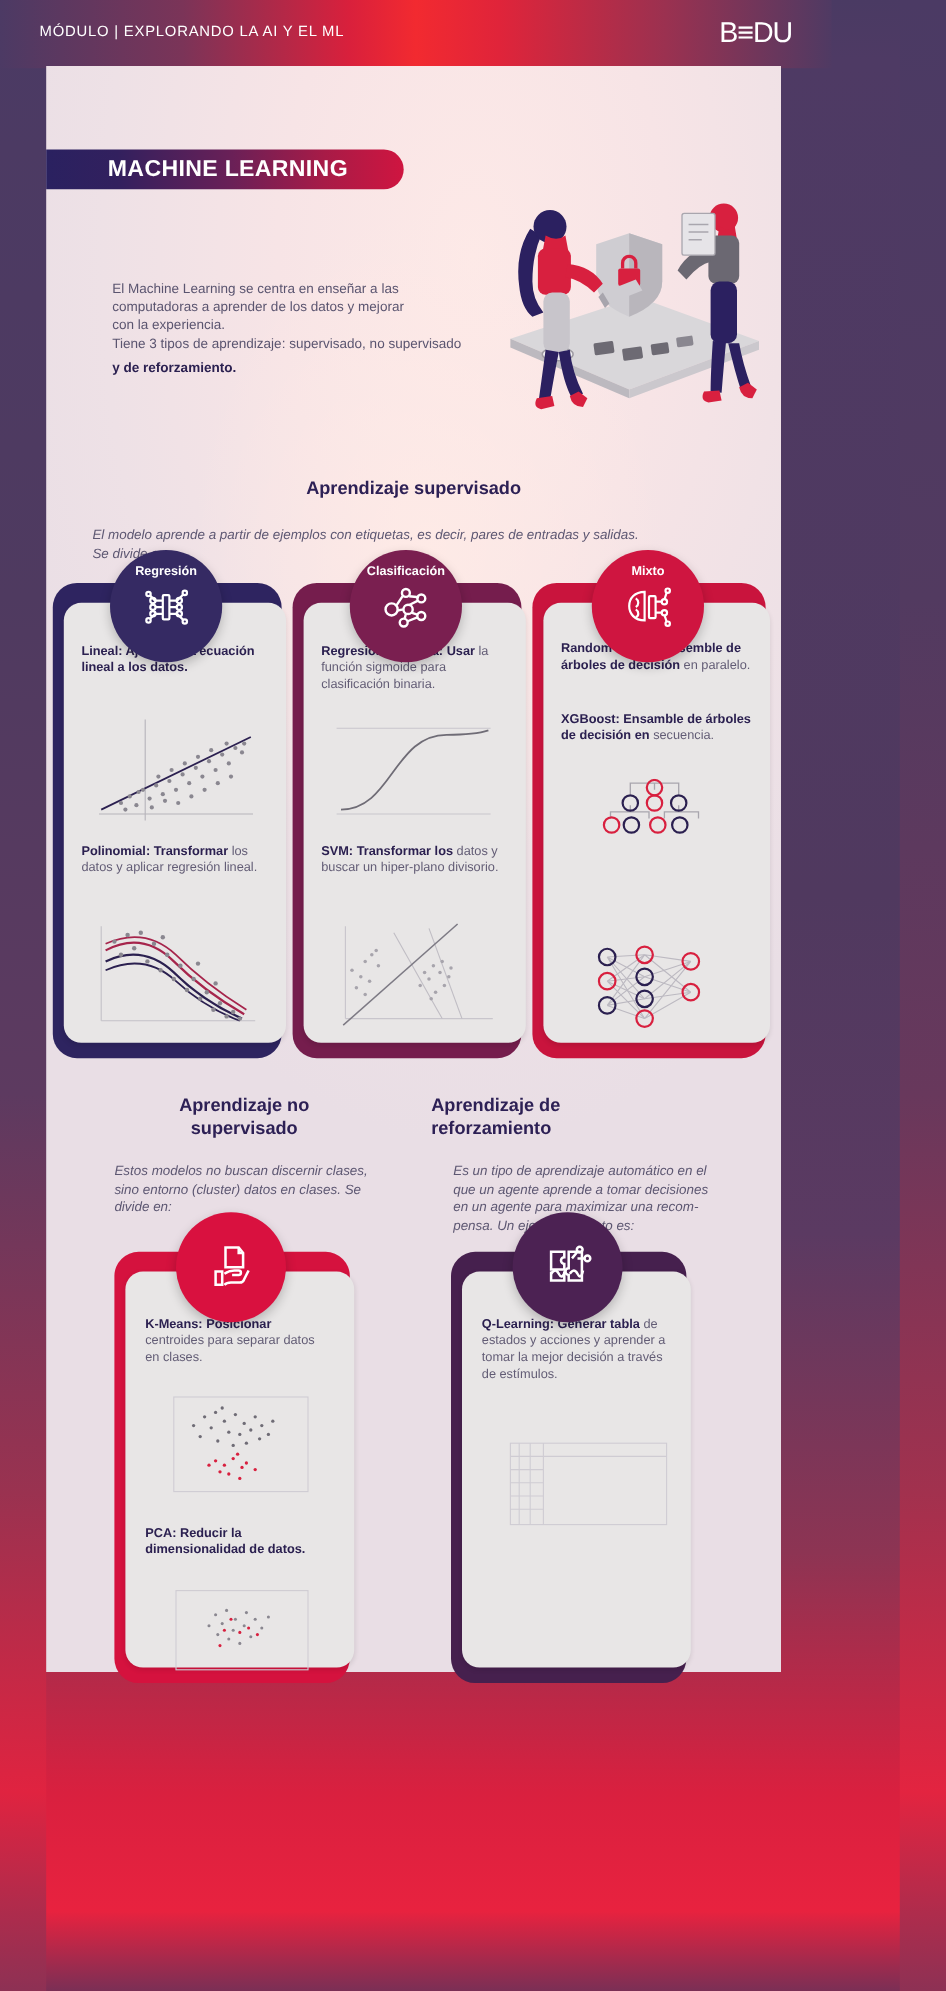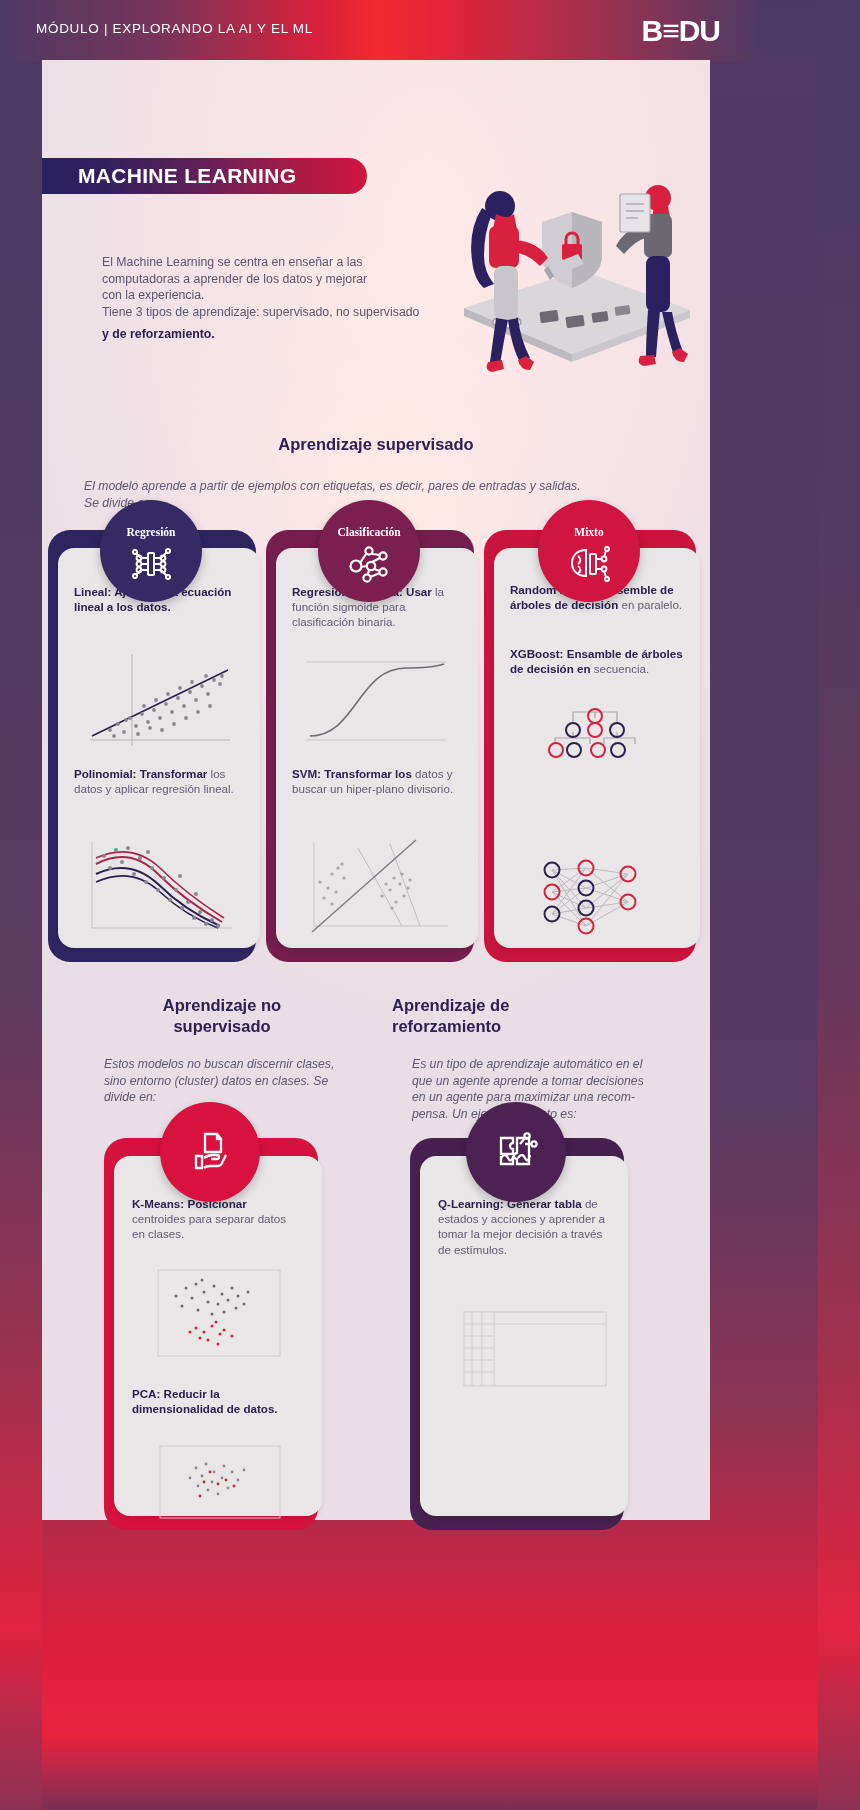--- a/index.html
+++ b/index.html
@@ -26,41 +26,41 @@
     position: absolute; left: 0; top: 0; width: 756px; height: 62px;
     background: linear-gradient(90deg,#4c3a64 0%, #7b3458 22%, #d9203c 42%, #f22a30 50%, #e0243a 60%, #9b3150 80%, #4f3a63 100%);
   }
   .topbar-title {
     position: absolute; left: 36px; top: 21px;
     font-size: 13.5px; letter-spacing: 0.7px; color: #fff; font-weight: 400;
     font-family: "Liberation Sans", sans-serif;
   }
   .logo {
     position: absolute; right: 36px; top: 14px;
-    font-size: 30px; font-weight: bold; color:#fff; letter-spacing: -1px;
+    font-size: 26px; font-weight: normal; color:#fff; letter-spacing: -1px;
   }
 
   
   .sheet {
     position: absolute; left: 42px; top: 60px; width: 668px; height: 1460px;
     background:
       radial-gradient(ellipse 70% 55% at 58% 12%, #fde9e7 0%, #f7e4e6 38%, #eee1e6 72%, #e9dee5 100%);
   }
   .sheet-glow {
     position:absolute; inset:0;
     background: radial-gradient(ellipse 46% 30% at 52% 30%, rgba(255,235,230,.85) 0%, rgba(253,232,230,0) 70%);
     pointer-events:none;
   }
 
   
   .ribbon {
-    position: absolute; left: 0px; top: 98px; width: 325px; height: 36px;
+    position: absolute; left: 0px; top: 76px; width: 325px; height: 36px;
     background: linear-gradient(90deg,#2a2160 0%, #32205e 20%, #6a2057 52%, #a81b47 78%, #cf1540 100%);
     border-radius: 0 18px 18px 0;
-    display: flex; align-items: center;
+    display: flex; align-items: center; padding-left: 20px;
   }
   .ribbon span {
     margin-left: 36px; color:#fff; font-size: 21px; font-weight: bold; letter-spacing: .3px;
   }
 
   
   .intro {
     position:absolute; left: 60px; top: 194px; width: 400px;
     font-size: 12.3px; line-height: 16.6px; color:#5b5570;
   }
@@ -84,21 +84,21 @@
     position:absolute; left: 10px; top: 18px; right: -4px; bottom: 14px;
     background:#e8e6e6; border-radius: 16px;
     box-shadow: 0 2px 5px rgba(0,0,0,.10);
   }
   .badge {
     position:absolute; border-radius: 50%;
     display:flex; flex-direction:column; align-items:center; justify-content:flex-start;
     color:#fff; box-shadow: 0 4px 10px rgba(0,0,0,.22);
     z-index: 5;
   }
-  .badge-label { font-size: 11.5px; font-weight:bold; margin-top: 26px; font-family: Liberation Serif, serif; }
+  .badge-label { font-size: 11.5px; font-weight:bold; margin-top: 14px; }
   .badge-ico { margin-top: 4px; }
 
   .card-txt { position:absolute; font-size:11.6px; line-height:15.2px; color:#625c75; }
   .card-txt b { color:#2b2050; font-weight:bold; }
 
   .thumb { position:absolute; }
   svg { display:block; }
 </style>
 </head>
 <body>

